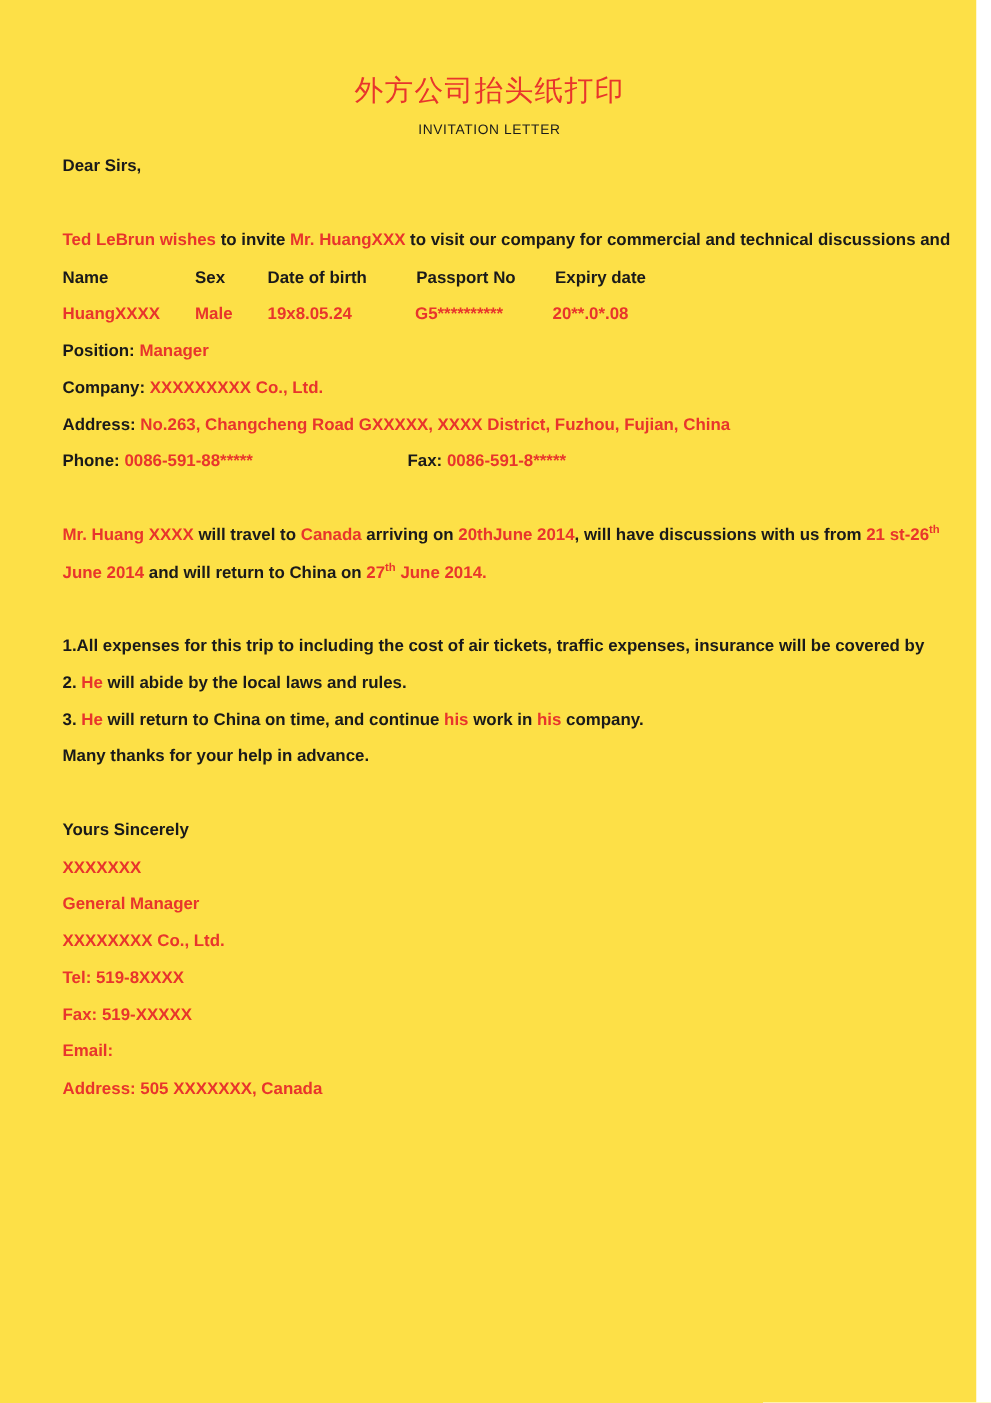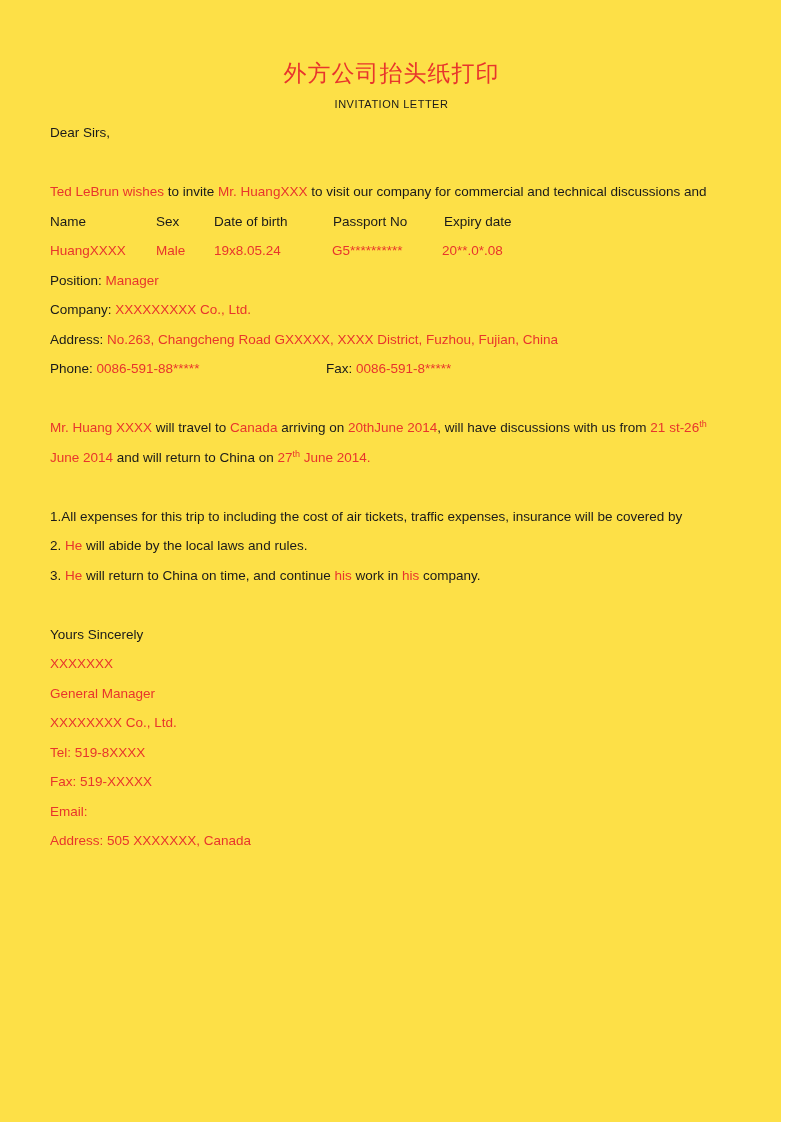--- a/index.html
+++ b/index.html
@@ -29,20 +29,21 @@
   .doc-subtitle {
     font-size: 11px;
     line-height: 28px;
     text-align: center;
     color: var(--black, #1a1a1a);
     letter-spacing: 0.5px;
     white-space: pre;
   }
   .letter-body {
     margin-top: 0;
+    font-weight: bold;
   }
   .line {
     position: relative;
     font-size: 13.5px;
     line-height: 29.5px;
     min-height: 29.5px;
     color: var(--black, #1a1a1a);
     white-space: pre;
   }
   .line .col {
@@ -74,20 +75,21 @@
       <div class="line"><span class="seg-black">Company: </span><span class="seg-red">XXXXXXXXX Co., Ltd.</span></div>
       <div class="line"><span class="seg-black">Address: </span><span class="seg-red">No.263, Changcheng Road GXXXXX, XXXX District, Fuzhou, Fujian, China</span></div>
       <div class="line"><span class="col" style="left: 0px;"><span class="seg-black">Phone: </span><span class="seg-red">0086-591-88*****</span></span><span class="col" style="left: 235px; margin-left: 41px;"><span class="seg-black">Fax: </span><span class="seg-red">0086-591-8*****</span></span></div>
       <div class="line"></div>
       <div class="line"><span class="seg-red">Mr. Huang XXXX</span><span class="seg-black"> will travel to </span><span class="seg-red">Canada</span><span class="seg-black"> arriving on </span><span class="seg-red">20thJune 2014</span><span class="seg-black">, will have discussions with us from </span><span class="seg-red">21 st-26</span><sup class="seg-red">th</sup></div>
       <div class="line"><span class="seg-red">June 2014</span><span class="seg-black"> and will return to China on </span><span class="seg-red">27</span><sup class="seg-red">th</sup><span class="seg-red"> June 2014.</span></div>
       <div class="line"></div>
       <div class="line"><span class="seg-black">1.All expenses for this trip to including the cost of air tickets, traffic expenses, insurance will be covered by</span></div>
       <div class="line"><span class="seg-black">2. </span><span class="seg-red">He</span><span class="seg-black"> will abide by the local laws and rules.</span></div>
       <div class="line"><span class="seg-black">3. </span><span class="seg-red">He</span><span class="seg-black"> will return to China on time, and continue </span><span class="seg-red">his</span><span class="seg-black"> work in </span><span class="seg-red">his</span><span class="seg-black"> company.</span></div>
+      <div class="line"><span class="seg-black">Many thanks for your help in advance.</span></div>
       <div class="line"></div>
       <div class="line"><span class="seg-black">Yours Sincerely</span></div>
       <div class="line"><span class="seg-red">XXXXXXX</span></div>
       <div class="line"><span class="seg-red">General Manager</span></div>
       <div class="line"><span class="seg-red">XXXXXXXX Co., Ltd.</span></div>
       <div class="line"><span class="seg-red">Tel: 519-8XXXX</span></div>
       <div class="line"><span class="seg-red">Fax: 519-XXXXX</span></div>
       <div class="line"><span class="seg-red">Email:</span></div>
       <div class="line"><span class="seg-red">Address: 505 XXXXXXX, Canada</span></div>
     </div>

